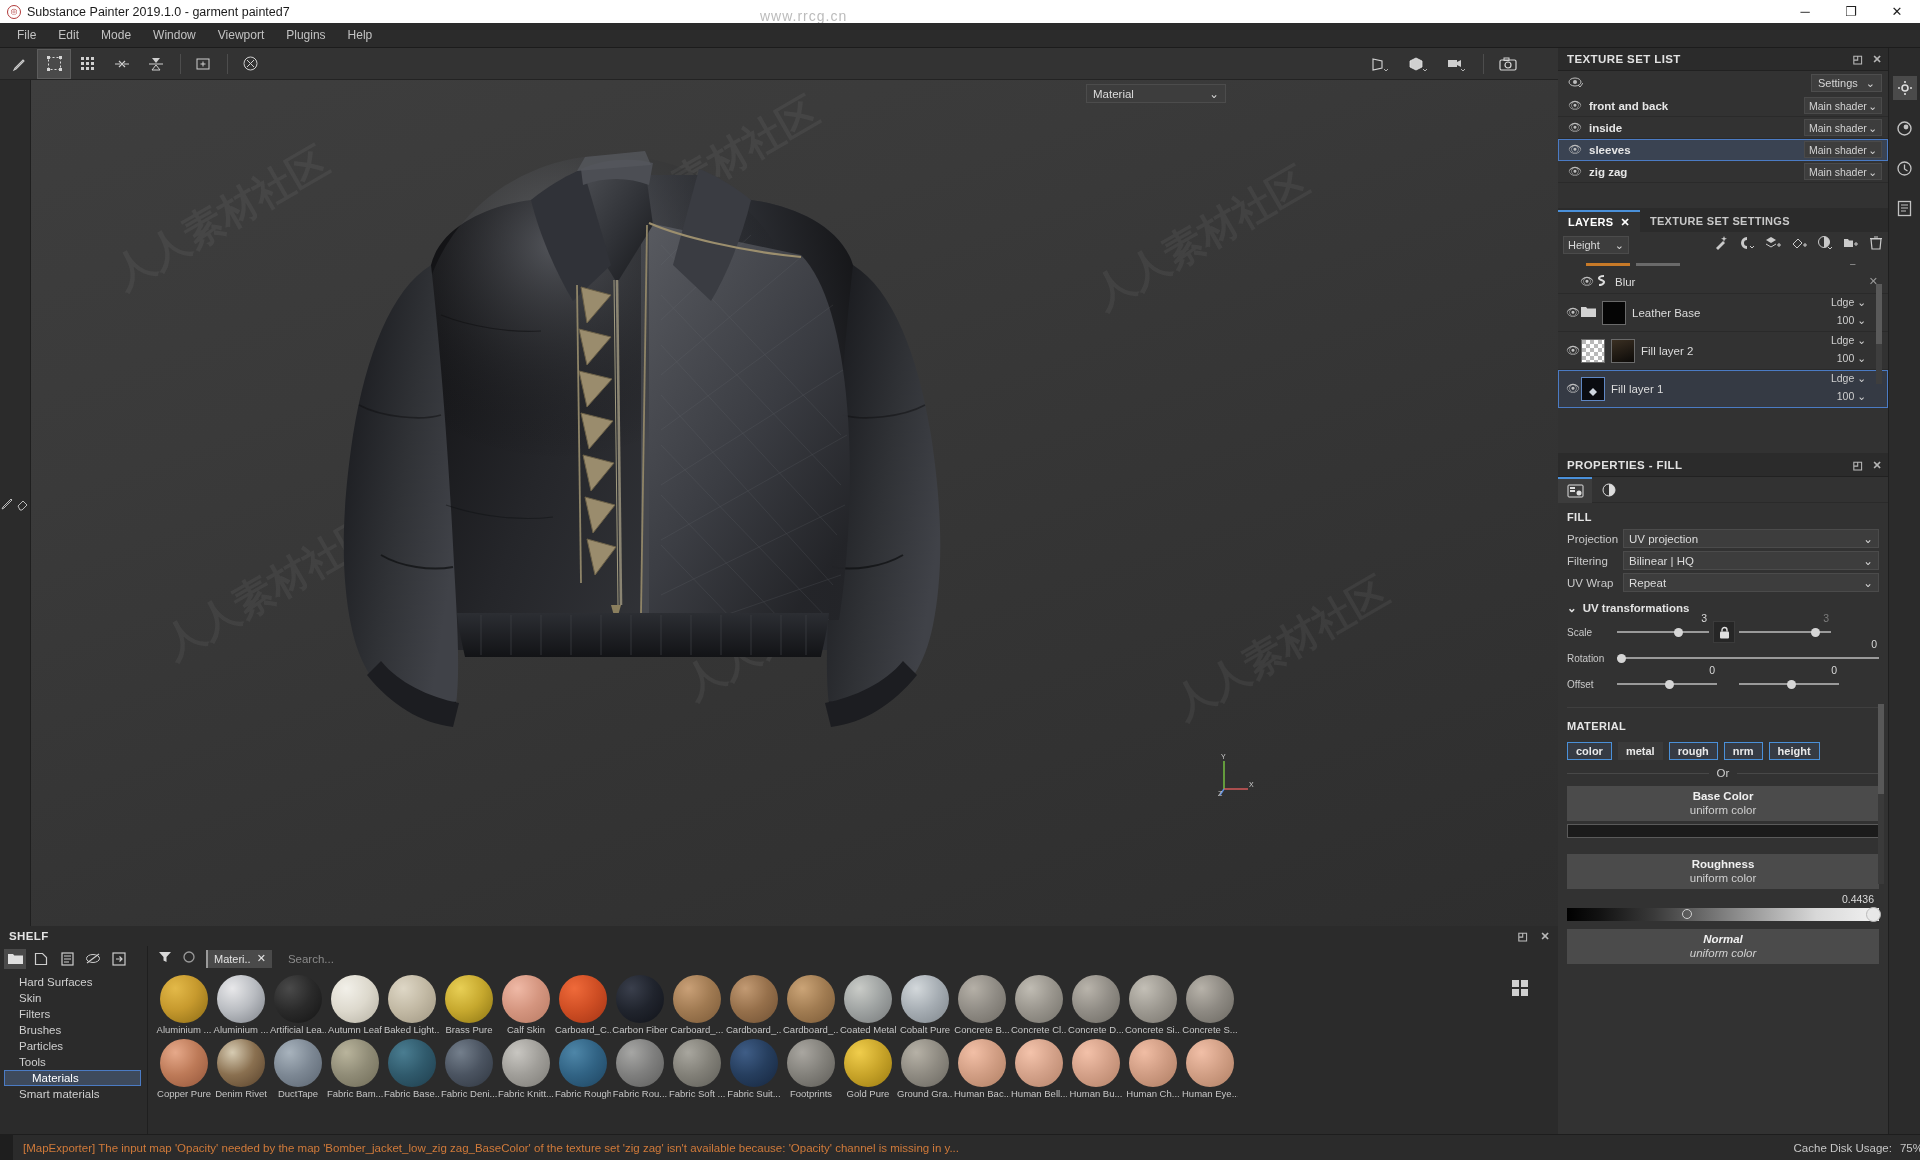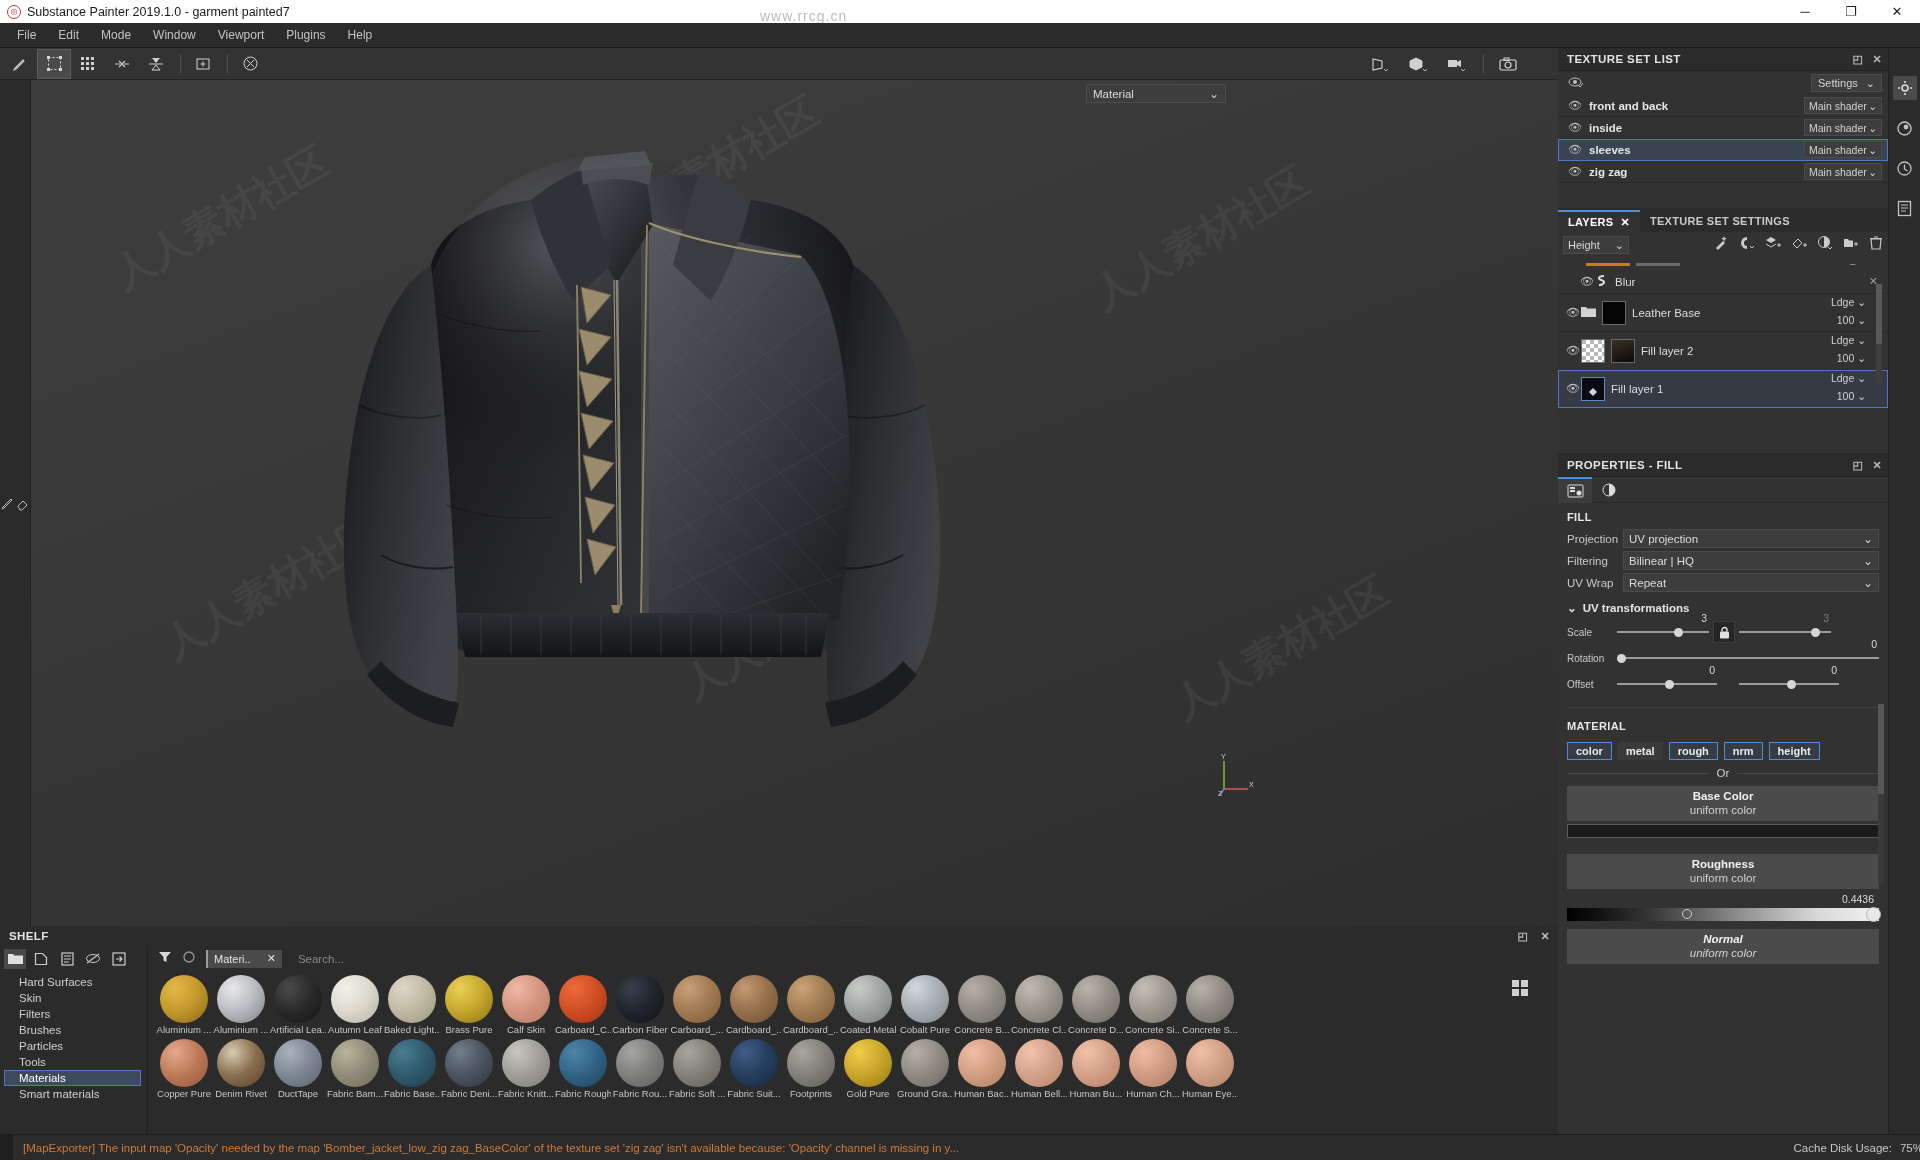--- a/index.html
+++ b/index.html
@@ -189,24 +189,24 @@
                font-size:11.5px; font-weight:bold; color:#e4e4e4; letter-spacing:.4px; }
   .shelf-head .acts{ margin-left:auto; margin-right:8px; display:flex; gap:12px; color:#b8b8b8; font-size:11px; }
   .shelf-body{ display:flex; height:188px; }
   .shelf-left{ width:148px; background:#2b2b2b; border-right:1px solid #1f1f1f; }
   .sl-icons{ height:25px; display:flex; align-items:center; padding-left:4px; gap:4px; }
   .sl-icon{ width:22px;height:20px;display:flex;align-items:center;justify-content:center;color:#cdcdcd; }
   .sl-icon.sel{ background:#4a4a4a; }
   .sl-list{ padding-top:3px; }
   .sl-item{ height:16px; display:flex; align-items:center; padding-left:19px;
             font-size:11.5px; color:#cfcfcf; }
-  .sl-item.sel{ background:#3e4a5c; outline:1px solid #4b7bc4; outline-offset:-1px; color:#fff; margin:0 6px 0 4px; padding-left:15px; }
+  .sl-item.sel{ background:#3e4a5c; outline:1px solid #4b7bc4; outline-offset:-1px; color:#fff; margin:0 6px 0 4px; padding-left:28px; }
   .shelf-right{ flex:1; background:#2b2b2b; position:relative; }
   .sr-toolbar{ height:25px; display:flex; align-items:center; padding-left:10px; gap:10px; }
-  .filter-tag{ height:18px; background:#4a4a4a; display:flex; align-items:center; gap:16px;
+  .filter-tag{ height:18px; background:#4a4a4a; display:flex; align-items:center; gap:6px;
                padding:0 6px; font-size:11px; color:#e4e4e4; border-left:2px solid #9a9a9a; }
   .search-ph{ font-size:11.5px; color:#8a8a8a; margin-left:6px; }
   .grid{ display:flex; flex-wrap:wrap; padding-left:8px; }
   .cell{ width:56px; margin-right:1px; text-align:center; }
   .sphere{ width:48px;height:48px;border-radius:50%; margin:4px auto 1px auto; }
   .cell .cname{ font-size:9.5px; color:#c6c6c6; white-space:nowrap; overflow:hidden; }
   .grid-toggle{ position:absolute; right:30px; top:34px; width:16px; height:16px; color:#cfcfcf; }
 
   
   .statusbar{

